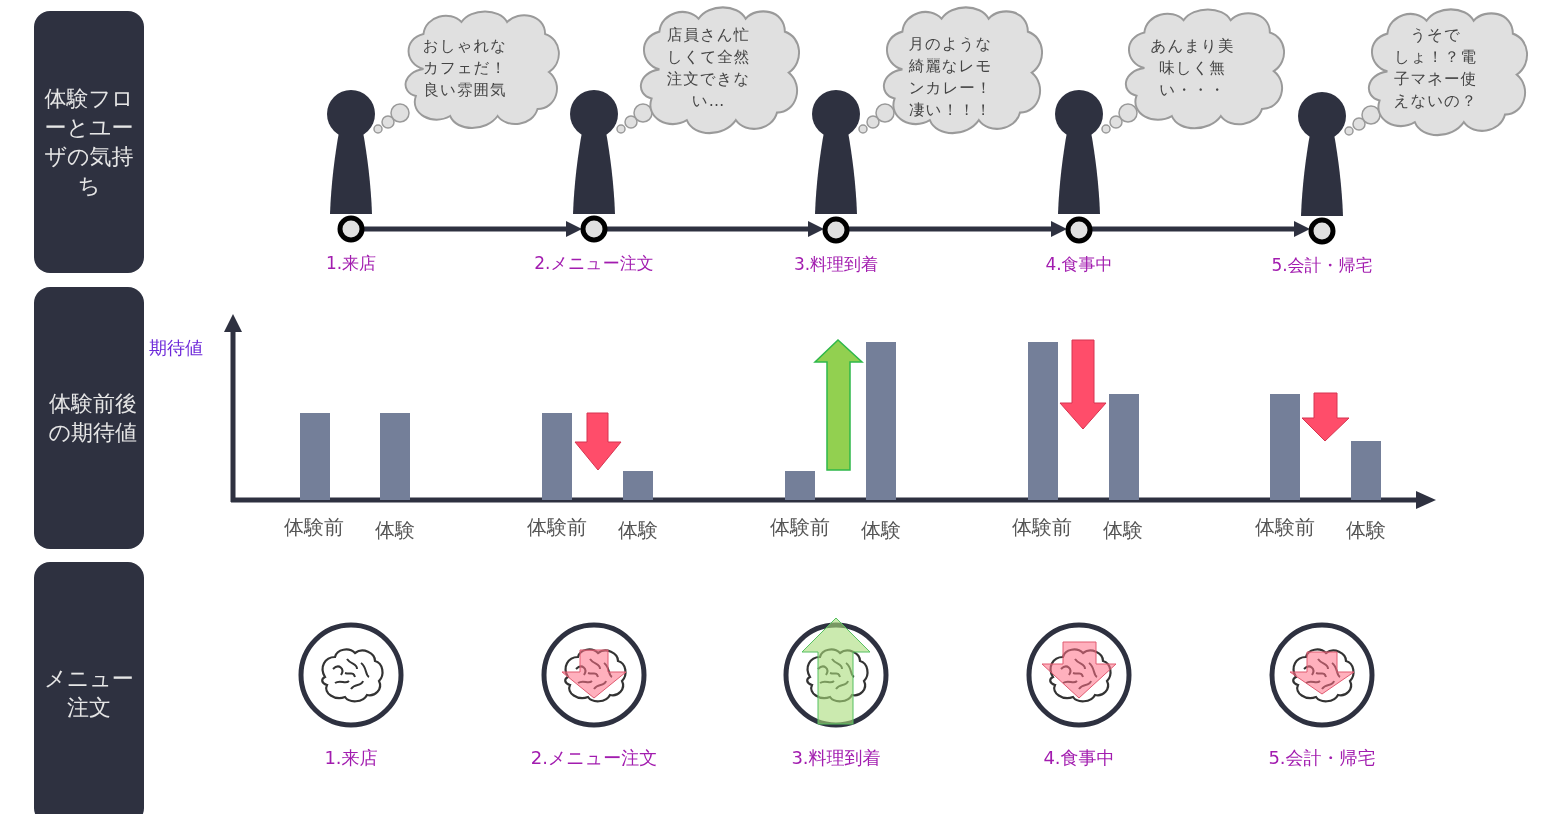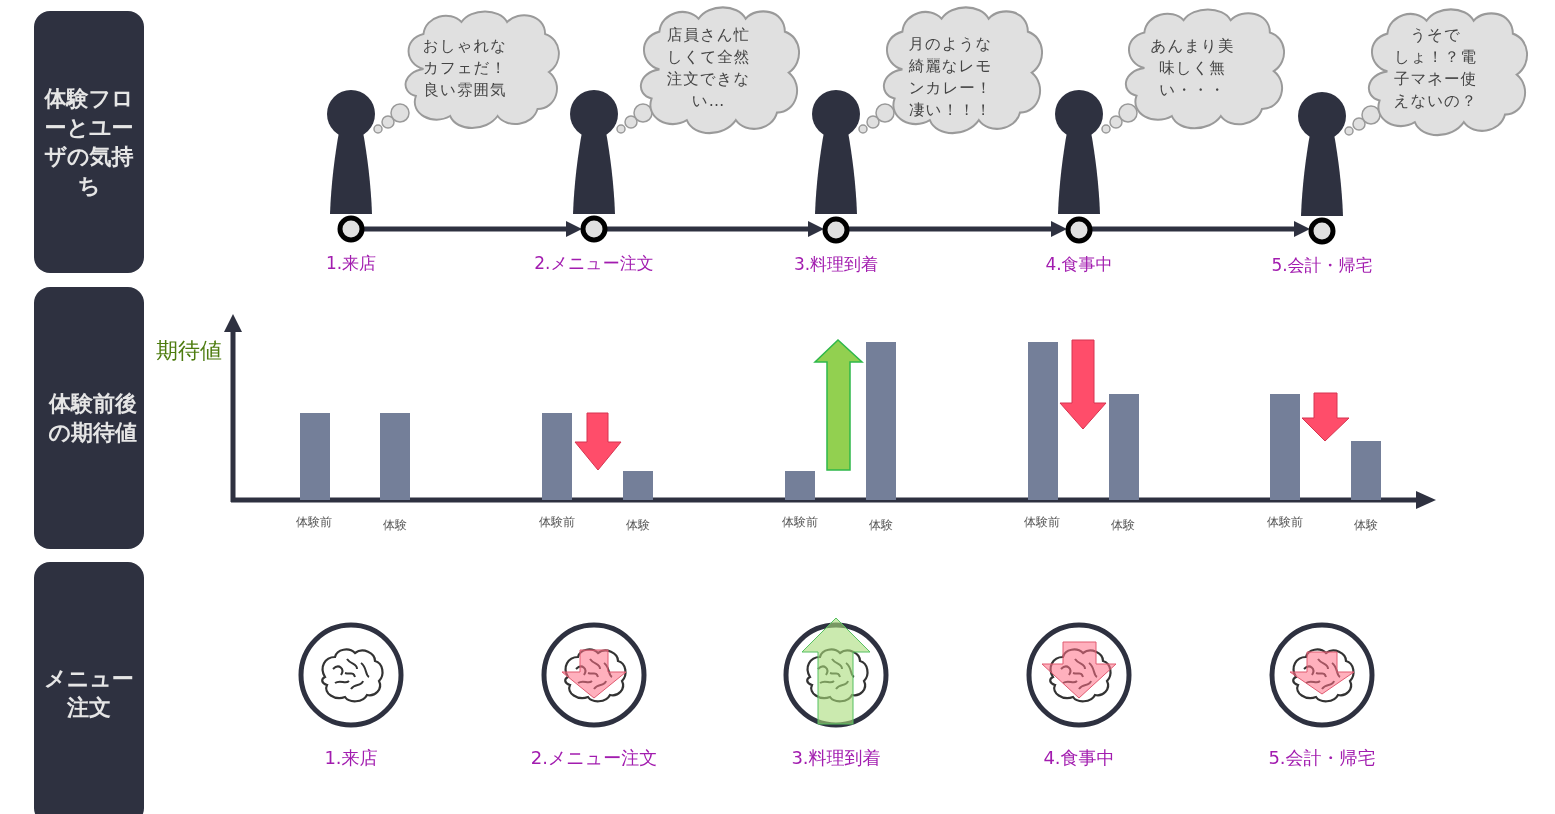--- a/index.html
+++ b/index.html
@@ -1,27 +1,27 @@
 <!DOCTYPE html>
 <html><head>
 <meta charset="utf-8">
 <style>
   html, body { margin:0; padding:0; background:#ffffff; }
   body { width:1555px; height:814px; position:relative; overflow:hidden;
          font-family:"DejaVu Sans","Liberation Sans",sans-serif; color:#555; }
   .row-label { position:absolute; left:34px; width:110px; background:#2e3140;
                border-radius:16px; color:#e6e6e6; font-size:22px; line-height:29px;
-               display:flex; align-items:center; justify-content:center; text-align:center;font-weight:bold; }
+               display:flex; align-items:center; justify-content:center; text-align:center; }
   .row-label span { display:block; width:96px; word-break:break-all; }
   .abs { position:absolute; }
   .step-label { position:absolute; font-size:17px; color:#a21caf; white-space:nowrap; transform:translateX(-50%); }
   .thought { position:absolute; font-size:15.5px; line-height:22px; color:#444; text-align:center;
              letter-spacing:1px; white-space:pre-line; }
   .bar { position:absolute; background:#747f99; width:30px; }
-  .bar-label { position:absolute; font-size:12px; color:#555; white-space:nowrap; transform:translateX(-50%); }
+  .bar-label { position:absolute; font-size:20px; color:#555; white-space:nowrap; transform:translateX(-50%); }
   svg { position:absolute; overflow:visible; }
 </style>
 </head>
 <body>
 
 <div class="row-label" style="top:11px;height:262px;">
   <span>体験フローとユーザの気持ち</span>
 </div>
 <div class="row-label" style="top:287px;height:262px;text-align:right;">
   <span>体験前後の期待値</span>
@@ -162,21 +162,21 @@
     <polygon points="827,170 850,170 850,62 862,62 838,40 815,62 827,62" fill="#92d050" stroke="#2eb84a" stroke-width="1.5"></polygon>
   </g>
   <g>
     <polygon points="1072,40 1094,40 1094,103 1106,103 1083,129 1060,103 1072,103" fill="#ff4d6a" stroke="#d63550" stroke-width="1"></polygon>
   </g>
   <g>
     <polygon points="1314,93 1337,93 1337,118 1349,118 1325,141 1302,118 1314,118" fill="#ff4d6a" stroke="#d63550" stroke-width="1"></polygon>
   </g>
 </svg>
 
-<div class="abs" style="left:156px;top:336px;font-size:22px;color:#4d7c0f;">期待値</div>
+<div class="abs" style="left:149px;top:336px;font-size:18px;color:#6d28d9;">期待値</div>
 
 <div class="bar" style="left:300px;top:413px;height:87px;"></div>
 <div class="bar" style="left:380px;top:413px;height:87px;"></div>
 <div class="bar" style="left:542px;top:413px;height:87px;"></div>
 <div class="bar" style="left:623px;top:471px;height:29px;"></div>
 <div class="bar" style="left:785px;top:471px;height:29px;"></div>
 <div class="bar" style="left:866px;top:342px;height:158px;"></div>
 <div class="bar" style="left:1028px;top:342px;height:158px;"></div>
 <div class="bar" style="left:1109px;top:394px;height:106px;"></div>
 <div class="bar" style="left:1270px;top:394px;height:106px;"></div>

